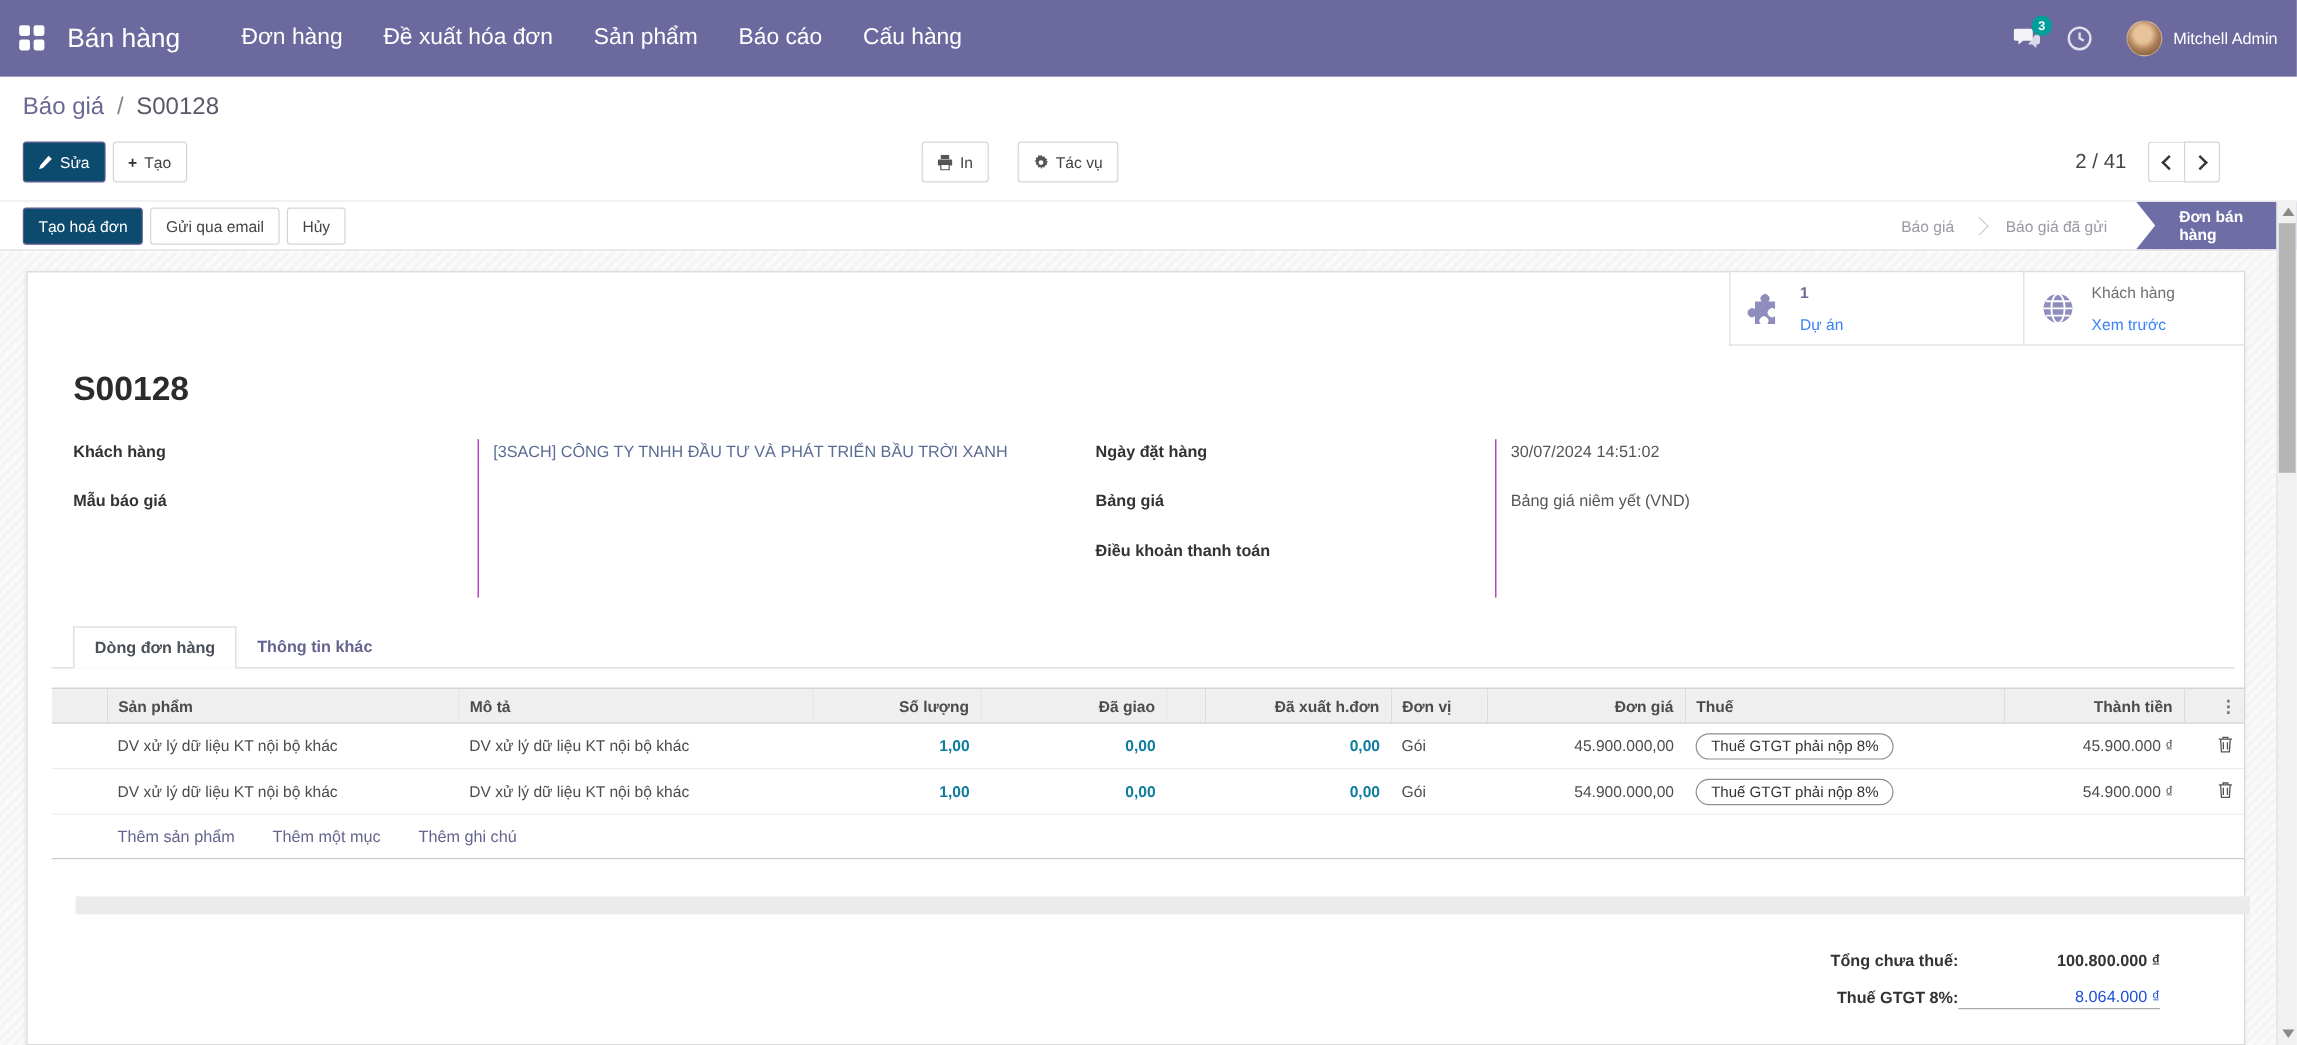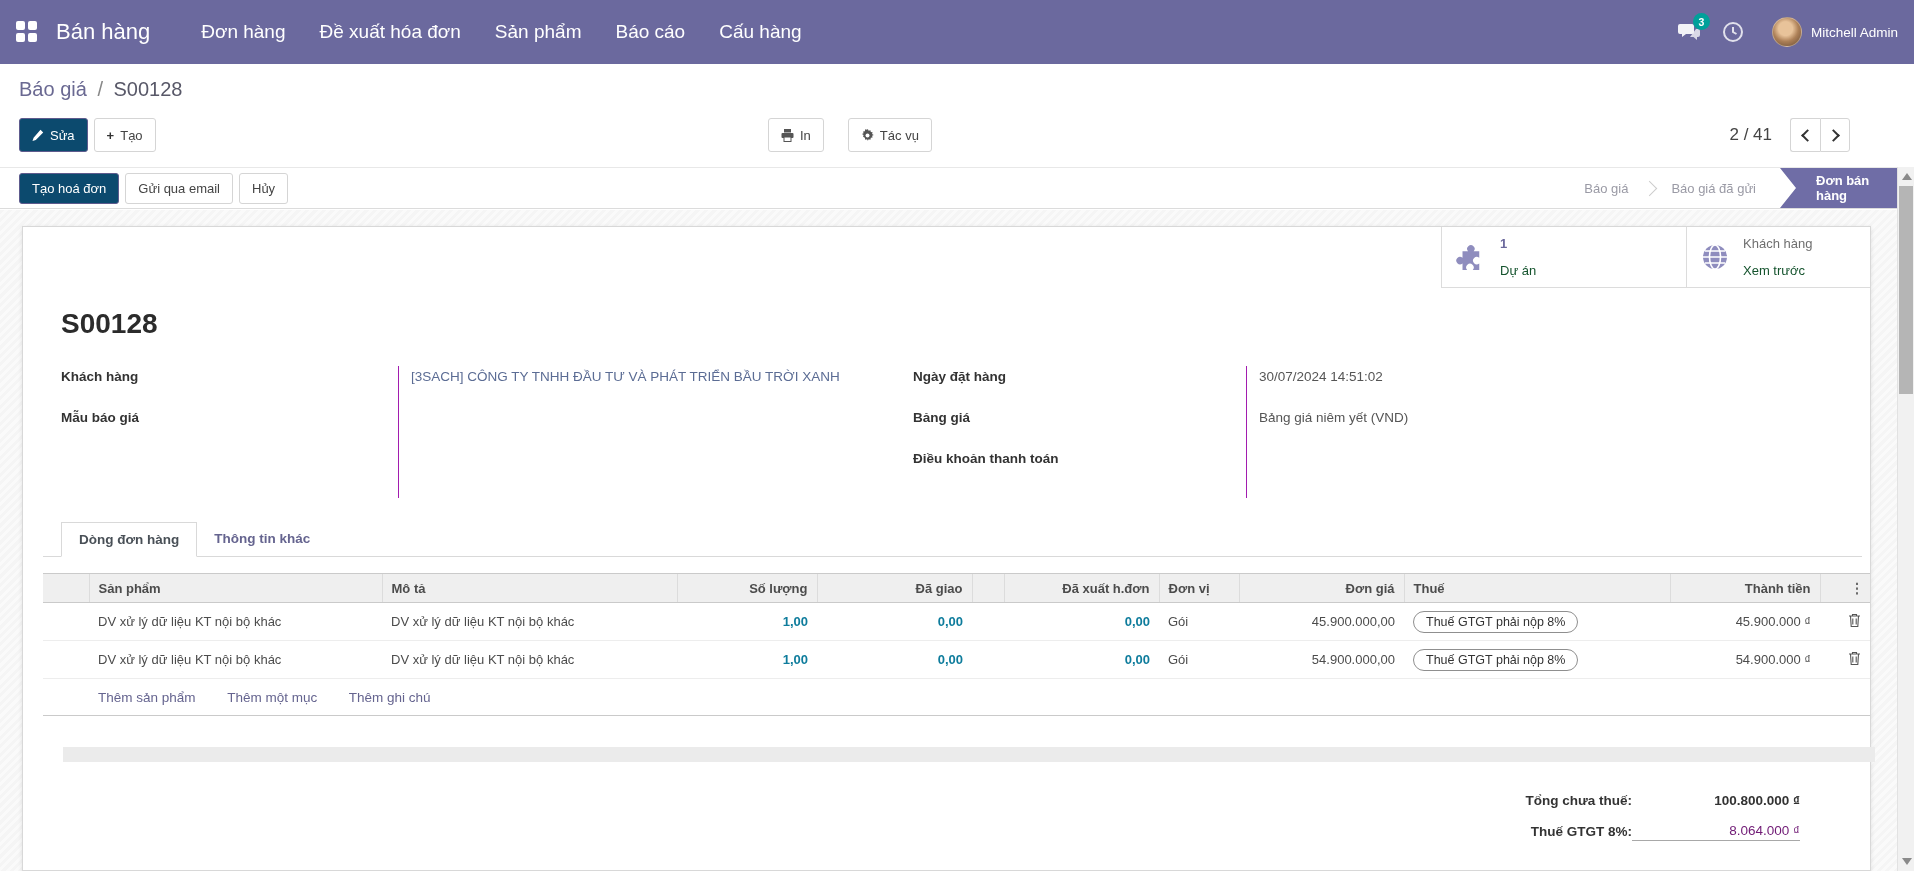--- a/index.html
+++ b/index.html
@@ -73,21 +73,21 @@
   
   .button-box { position:relative; height:61px; }
   .smart-buttons { position:absolute; right:0; top:0; height:61px; display:flex; }
   .smart-btn { height:61px; border-left:1px solid #dcdcdc; border-bottom:1px solid #dcdcdc;
     display:flex; align-items:center; padding:0 14px; cursor:pointer; background:#fff; }
   .smart-btn.sb1 { width:245px; }
   .smart-btn.sb2 { width:184px; }
   .smart-icon { margin-right:14px; display:flex; }
   .smart-text .line1 { font-size:13px; color:#6b689c; font-weight:bold; }
   .smart-text .line1.plain { color:#6f6f6f; font-weight:normal; }
-  .smart-text .line2 { font-size:13px; color:#14532d; margin-top:12px; }
+  .smart-text .line2 { font-size:13px; color:#3b82f6; margin-top:12px; }
 
   .sheet-body { padding:0 8px 0 20px; }
   .doc-title { font-size:28px; font-weight:bold; color:#2b2b2b; margin:20px 0 0 18px; }
 
   
   .field-groups { display:flex; margin:26px 0 0 18px; height:132px; }
   .fgroup { display:flex; }
   .fgroup.left { width:852px; }
   .fgroup.right { width:900px; }
   .flabels { display:flex; flex-direction:column; }
@@ -125,21 +125,21 @@
   .add-link { color:#65648f; cursor:pointer; margin-right:28px; font-size:13.5px; }
 
   
   .notes-bar { margin-top:31px; margin-left:20px; width:1812px; height:15px; background:#ebebeb; }
   .totals { margin-top:26px; display:flex; flex-direction:column; align-items:flex-end;
     padding-right:62px; }
   .total-row { display:flex; align-items:center; height:25px; }
   .total-label { font-weight:bold; color:#333; font-size:13.5px; text-align:right; width:200px; }
   .total-value { width:168px; text-align:right; font-size:13.5px; }
   .total-value.bold { font-weight:bold; color:#333; }
-  .total-value.muted { color:#701a75; border-bottom:1px solid #a8a8a8; padding-bottom:2px; }
+  .total-value.muted { color:#1d4ed8; border-bottom:1px solid #a8a8a8; padding-bottom:2px; }
 
   
   .scrollbar { position:absolute; right:0; top:167px; width:17px; height:704px;
     background:#f1f1f1; border-left:1px solid #e2e2e2; }
   .sb-arrow-up, .sb-arrow-down { position:absolute; left:4px; width:0; height:0;
     border-left:5px solid transparent; border-right:5px solid transparent; cursor:pointer; }
   .sb-arrow-up { top:6px; border-bottom:7px solid #8a8a8a; }
   .sb-arrow-down { bottom:6px; border-top:7px solid #8a8a8a; }
   .sb-thumb { position:absolute; left:1px; top:19px; width:14px; height:208px;
     background:#b5b5b5; cursor:grab; }

